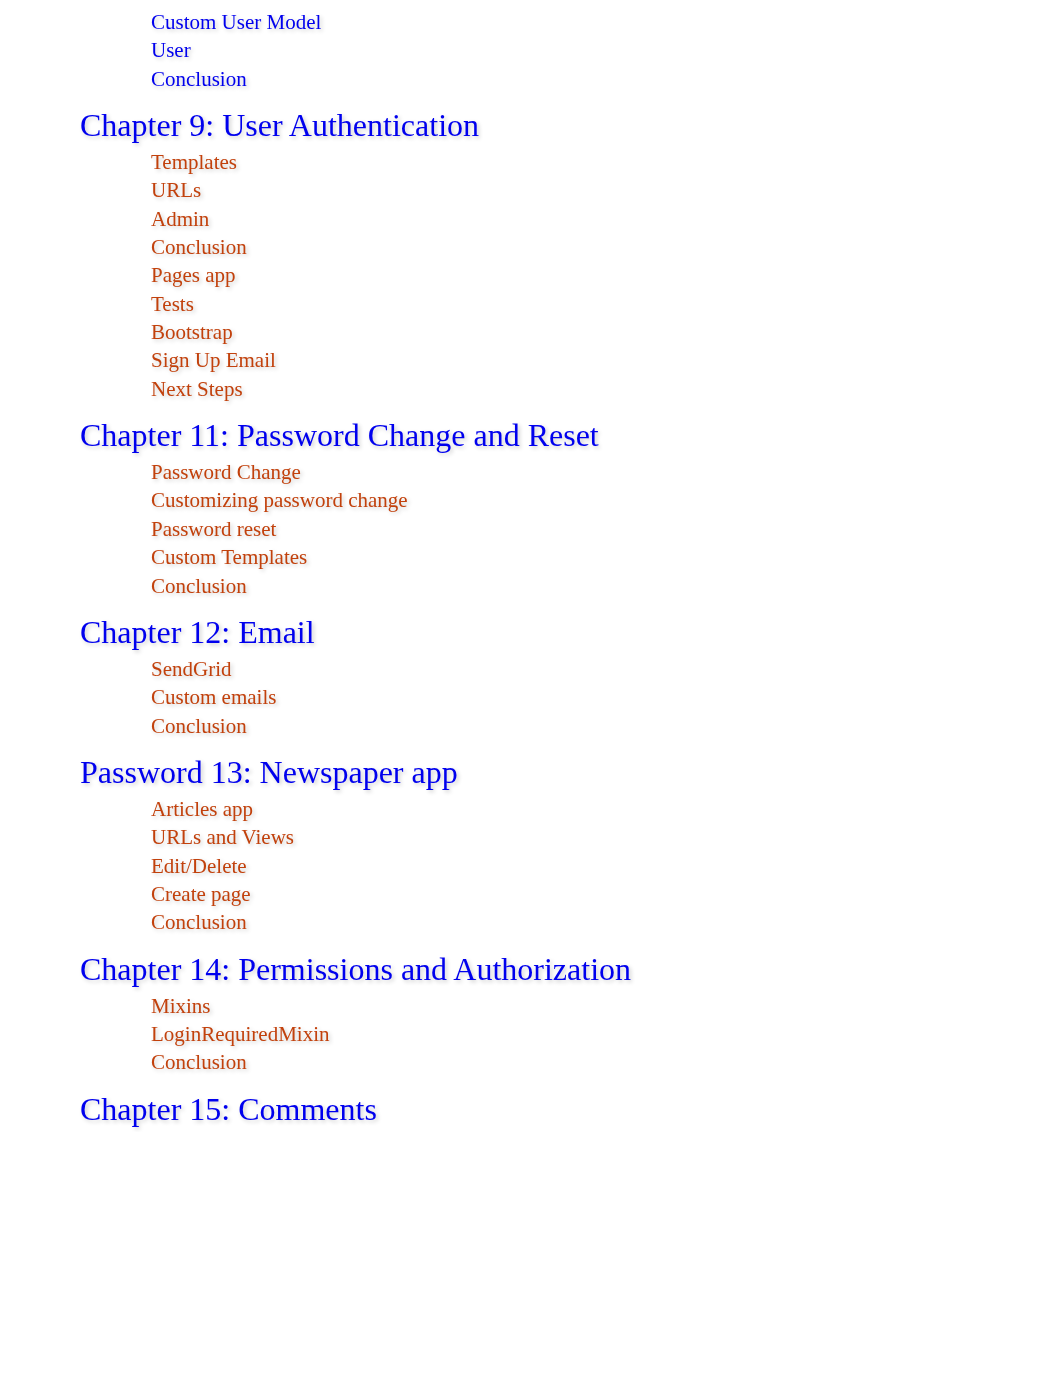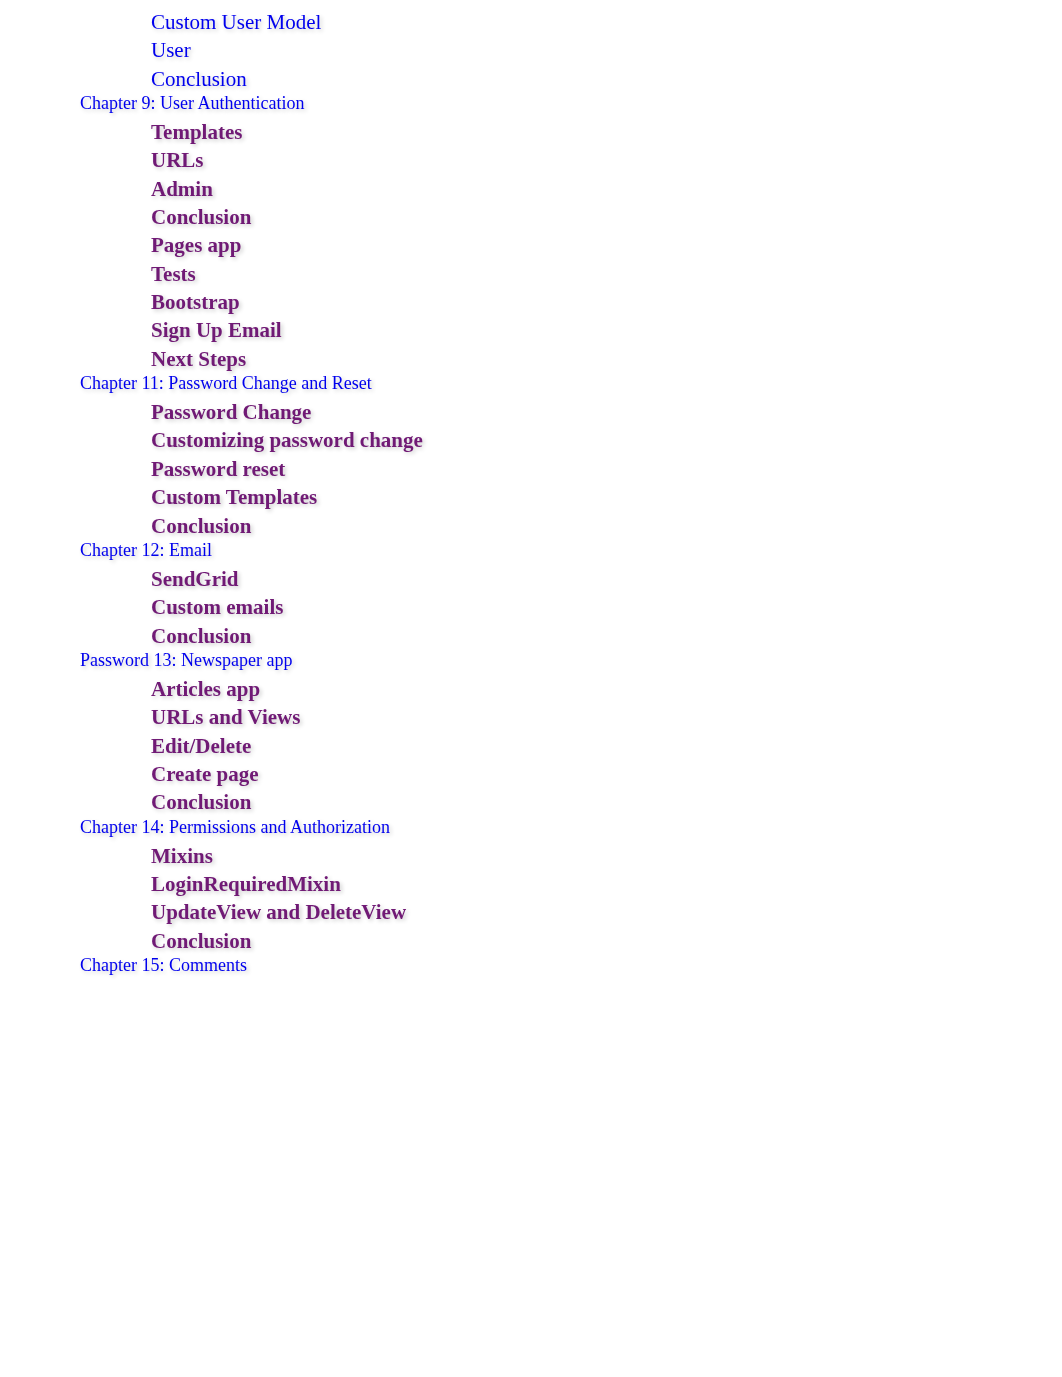--- a/index.html
+++ b/index.html
@@ -11,36 +11,36 @@
       font-family: Georgia, 'Times New Roman', serif;
       background: #ffffff;
       padding: 0;
       width: 1062px;
     }
     .toc-container {
       padding-left: 80px;
       padding-top: 8px;
     }
     .chapter-title {
-      font-size: 18px;
+      font-size: 32px;
       color: #0000EE;
+      margin-top: 14px;
       margin-bottom: 4px;
       text-shadow: 2px 2px 4px rgba(0,0,0,0.2);
       cursor: pointer;
     }
     .subsection-list {
       padding-left: 71px;
     }
     .subsection {
       font-size: 21px;
-      color: #701a75;
+      color: #c2410c;
       line-height: 1.35;
       text-shadow: 2px 2px 4px rgba(0,0,0,0.2);
       cursor: pointer;
-      font-weight: bold;
     }
     .leading-subsections {
       padding-left: 71px;
     }
     .leading-subsection {
       font-size: 21px;
       color: #0000EE;
       line-height: 1.35;
       text-shadow: 2px 2px 4px rgba(0,0,0,0.2);
       cursor: pointer;
@@ -89,18 +89,17 @@
         <div class="subsection">Articles app</div>
         <div class="subsection">URLs and Views</div>
         <div class="subsection">Edit/Delete</div>
         <div class="subsection">Create page</div>
         <div class="subsection">Conclusion</div>
       </div>
       <div class="chapter-title">Chapter 14: Permissions and Authorization</div>
       <div class="subsection-list">
         <div class="subsection">Mixins</div>
         <div class="subsection">LoginRequiredMixin</div>
-        <div class="subsection">UpdateView and DeleteView</div>
         <div class="subsection">Conclusion</div>
       </div>
       <div class="chapter-title">Chapter 15: Comments</div>
     </div>
 </div>
 
 </body></html>

